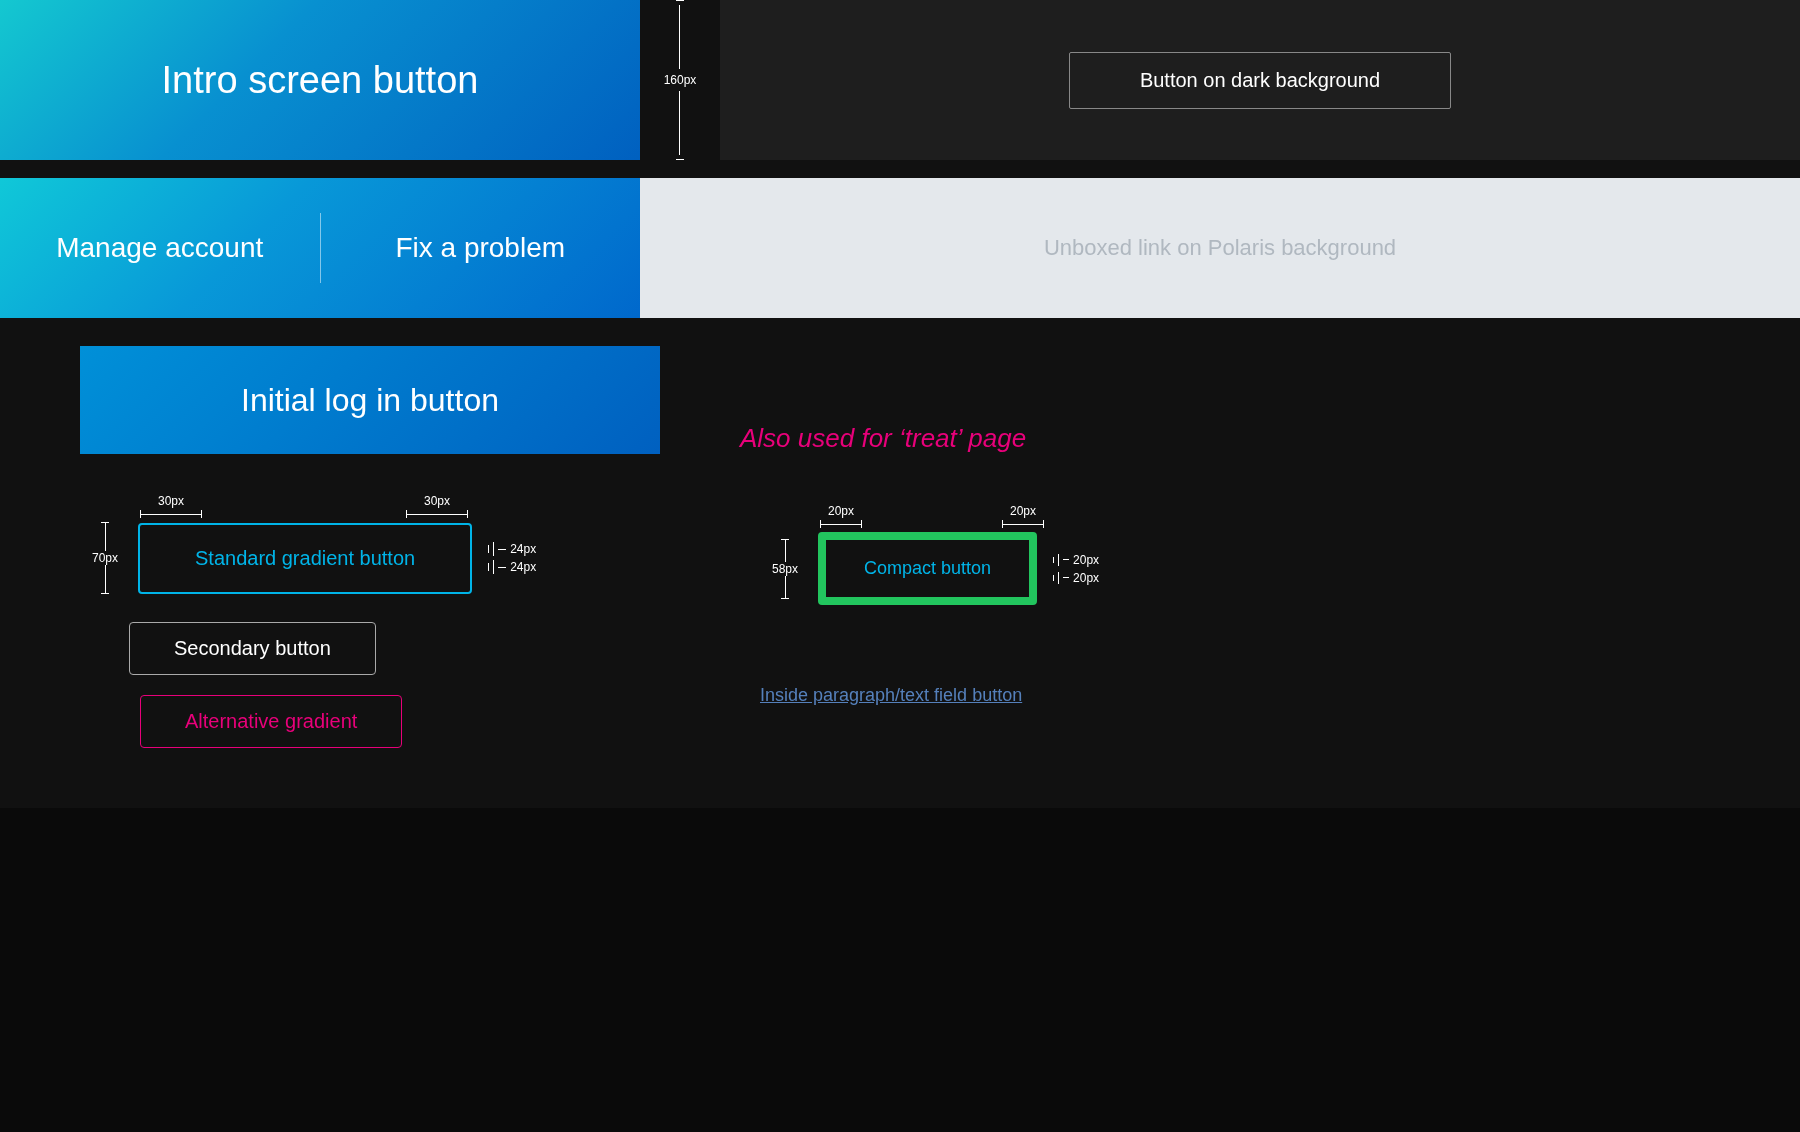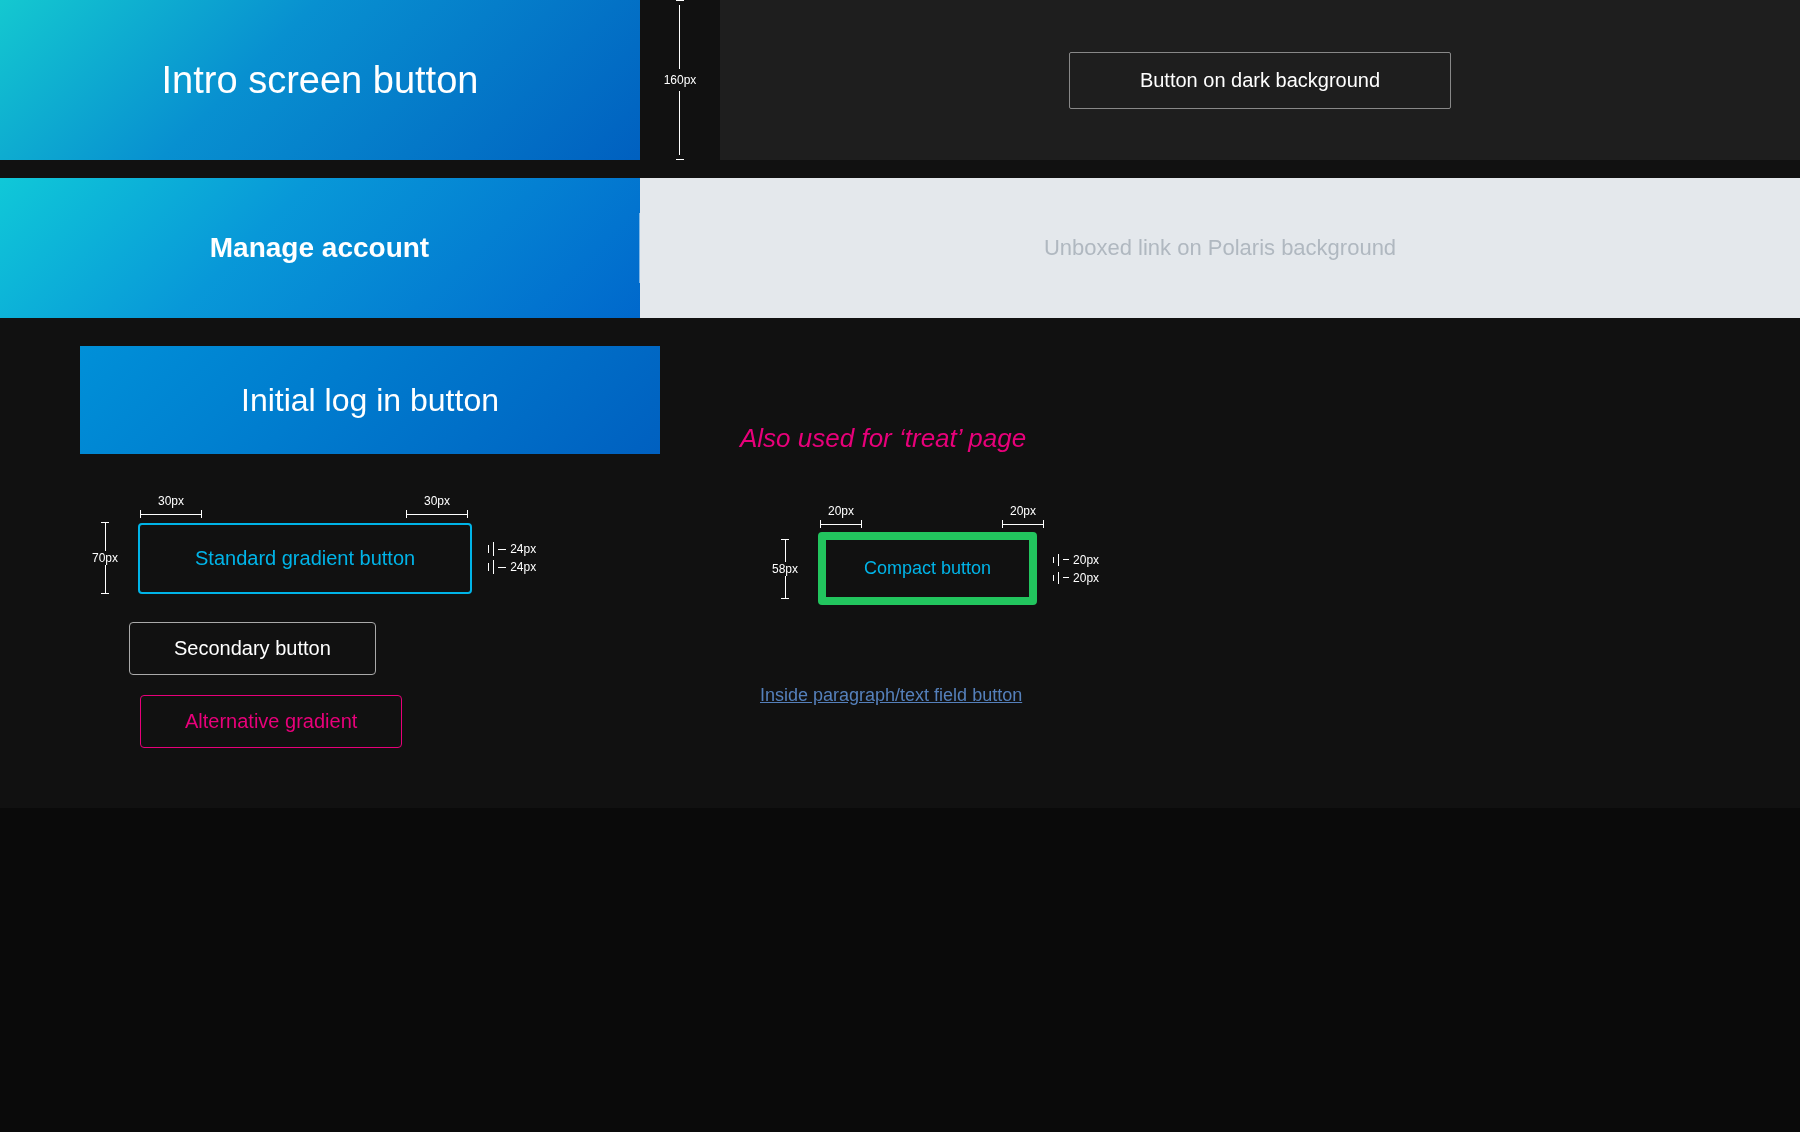--- a/index.html
+++ b/index.html
@@ -71,22 +71,23 @@
         <span>Button on dark background</span>
       </button>
     </div>
   </div>
 
   <div style="height:18px; background:#111;"></div>
 
   <div class="row-2">
     <div style="flex:0 0 640px;">
       <div style="width:640px; height:140px; background: linear-gradient(135deg, #10c8d8 0%, #0898d8 40%, #0068cc 100%); display:flex; align-items:center; justify-content:center; cursor:pointer;">
-        <span style="color:white; font-size:28px; font-weight:700; flex:1; text-align:center;">Manage account</span>
+        <span style="color:white; font-size:28px; font-weight:400; flex:1; text-align:center;">Manage account</span>
         <div style="width:1px; height:70px; background:rgba(255,255,255,0.5);"></div>
+        <span style="color:white; font-size:28px; font-weight:300; flex:1; text-align:center;">Fix a problem</span>
       </div>
     </div>
     <div style="flex:1; background:#e4e8ec; display:flex; align-items:center; justify-content:center;">
       <span style="color:#b0b8c0; font-size:22px; font-weight:300; cursor:pointer;">Unboxed link on Polaris background</span>
     </div>
   </div>
 
   <div style="background:#111; padding: 28px 80px 20px 80px; display:flex; align-items:flex-end;">
     <div style="width:580px; height:108px; background: linear-gradient(135deg, #0090d8 0%, #0060c0 100%); display:flex; align-items:center; justify-content:center; cursor:pointer;">
       <span style="color:white; font-size:32px; font-weight:300;">Initial log in button</span>

